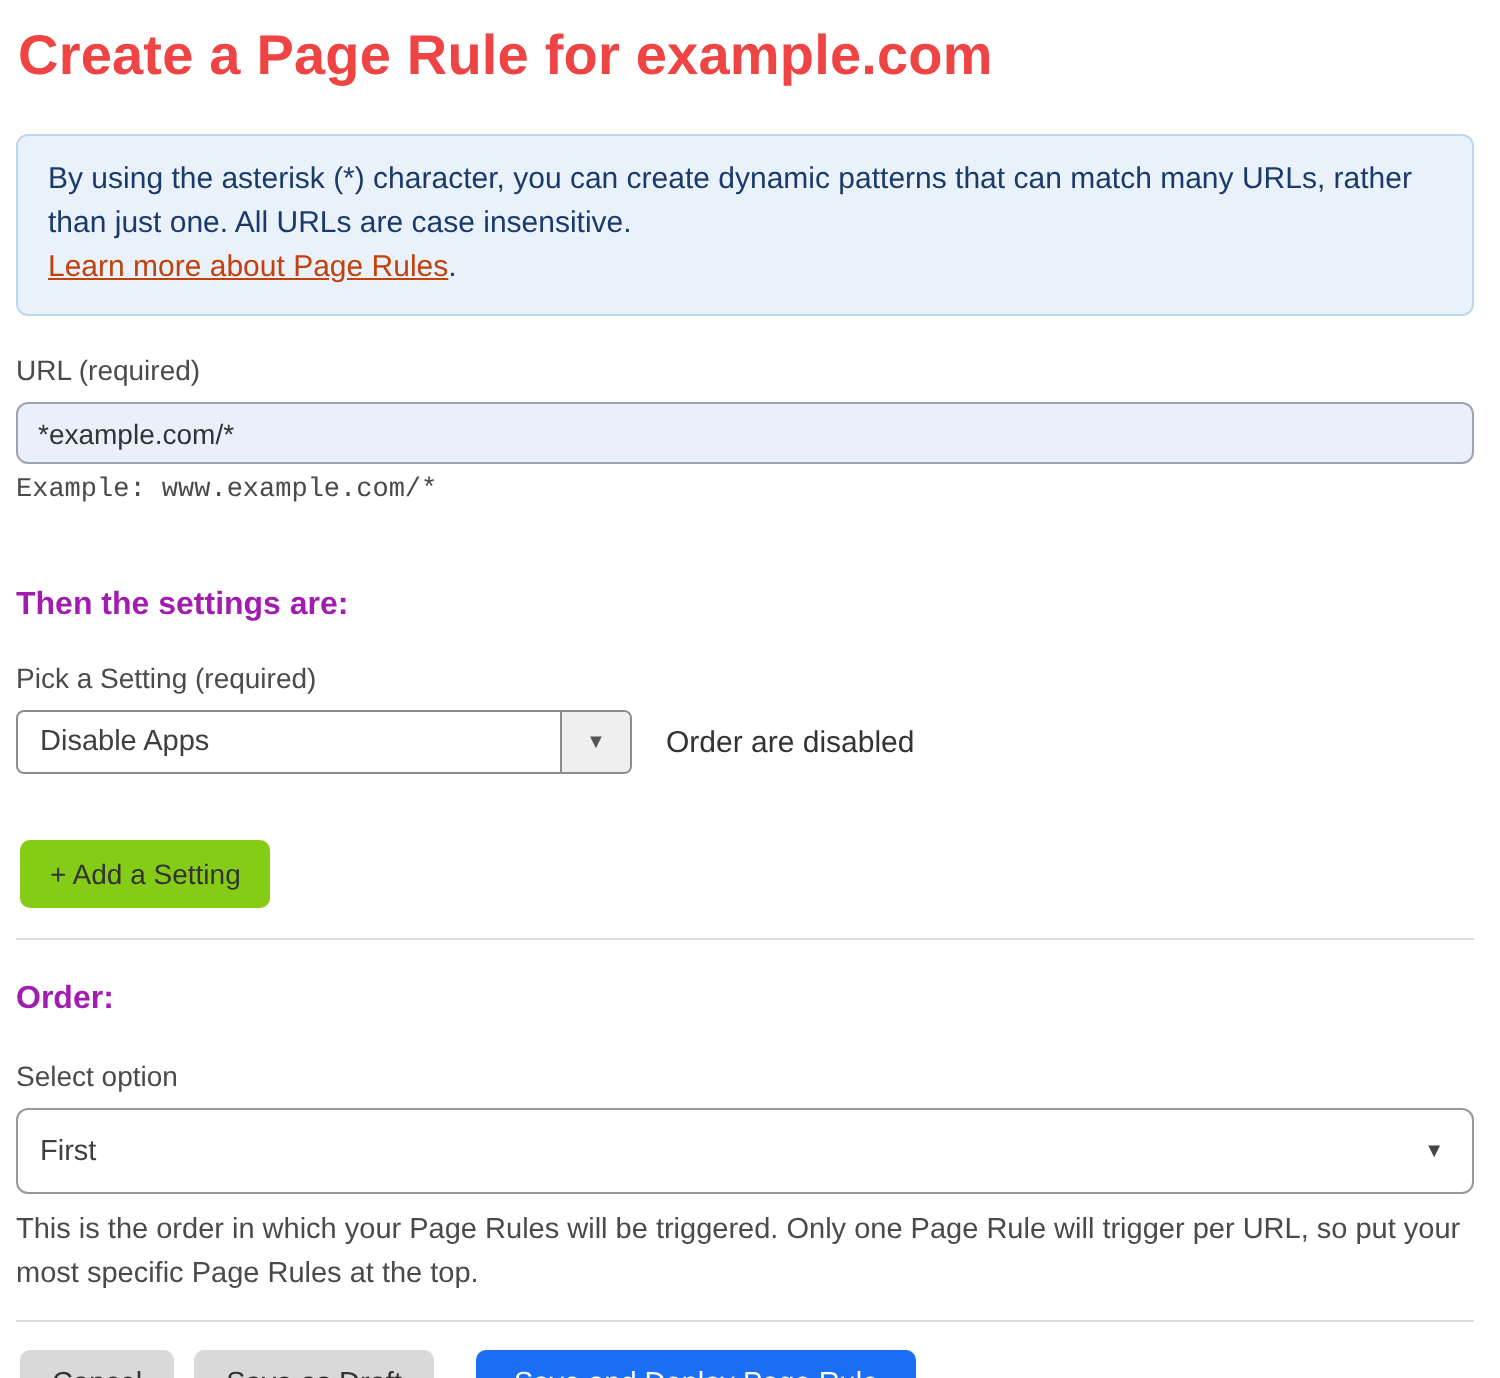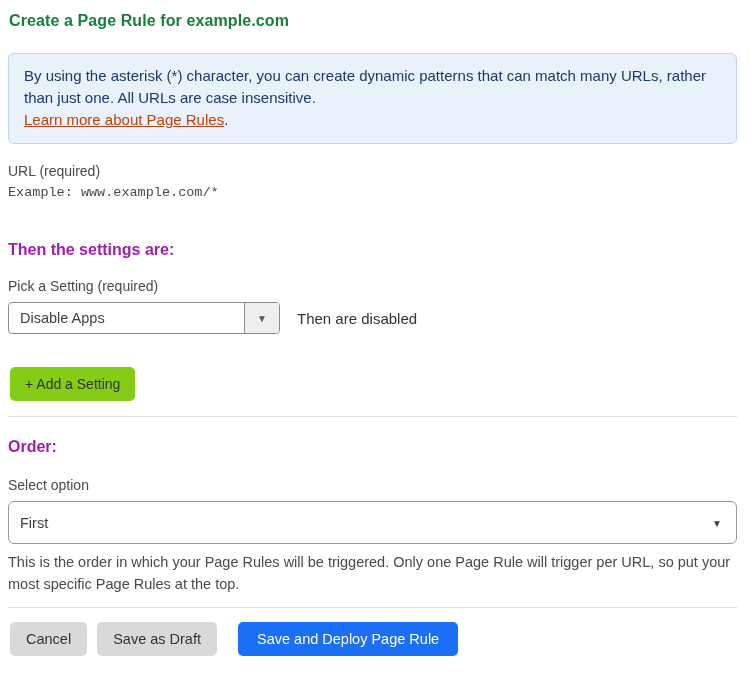--- a/index.html
+++ b/index.html
@@ -7,23 +7,23 @@
   body {
     width: 750px;
     height: 689px;
     font-family: "Liberation Sans", sans-serif;
     color: #333333;
     overflow: hidden;
   }
   .container { padding: 10px 13px 0 8px; }
 
   h1.page-title {
-    font-size: 16px;
+    font-size: 28px;
     font-weight: bold;
-    color: #15803d;
+    color: #ef4444;
     margin: 2px 0 0 1px;
     letter-spacing: 0.1px;
   }
 
   
   .info-box {
     margin-top: 23px;
     background: #e9f1fb;
     border: 1px solid #bdd7f1;
     border-radius: 6px;
@@ -73,21 +73,21 @@
   }
   .settings-heading { margin-top: 41px; }
 
   .setting-row {
     display: flex;
     align-items: center;
     margin-top: 8px;
   }
   .dropdown {
     display: flex;
-    width: 272px;
+    width: 308px;
     height: 32px;
     border: 1px solid #8c8c8c;
     border-radius: 4px;
     background: #ffffff;
     overflow: hidden;
     cursor: pointer;
   }
   .dropdown .dropdown-value {
     flex: 1;
     display: flex;
@@ -199,34 +199,35 @@
 <div class="container">
 
   <h1 class="page-title">Create a Page Rule for example.com</h1>
 
   <div class="info-box">
     <div class="info-body">By using the asterisk (*) character, you can create dynamic patterns that can match many URLs, rather than just one. All URLs are case insensitive.</div>
     <div><a class="info-link">Learn more about Page Rules</a><span>.</span></div>
   </div>
 
   <div class="field-label">URL (required)</div>
+  <input class="url-input" type="text" value="*example.com/*" style="">
   <div class="helper-text">Example: www.example.com/*</div>
 
   <div class="section-heading settings-heading">Then the settings are:</div>
 
   <div class="field-label">Pick a Setting (required)</div>
 
   <div class="setting-row">
     <div class="dropdown">
       <div class="dropdown-value">Disable Apps</div>
       <div class="dropdown-caret-btn">
           <span>▼</span>
         </div>
     </div>
-    <div class="setting-status">Then are disabled</div>
+    <div class="setting-status">Order are disabled</div>
   </div>
 
   <button class="add-setting-button">+ Add a Setting</button>
 
   <hr class="divider">
 
   <div class="section-heading order-heading">Order:</div>
 
   <div class="field-label select-label">Select option</div>
 

